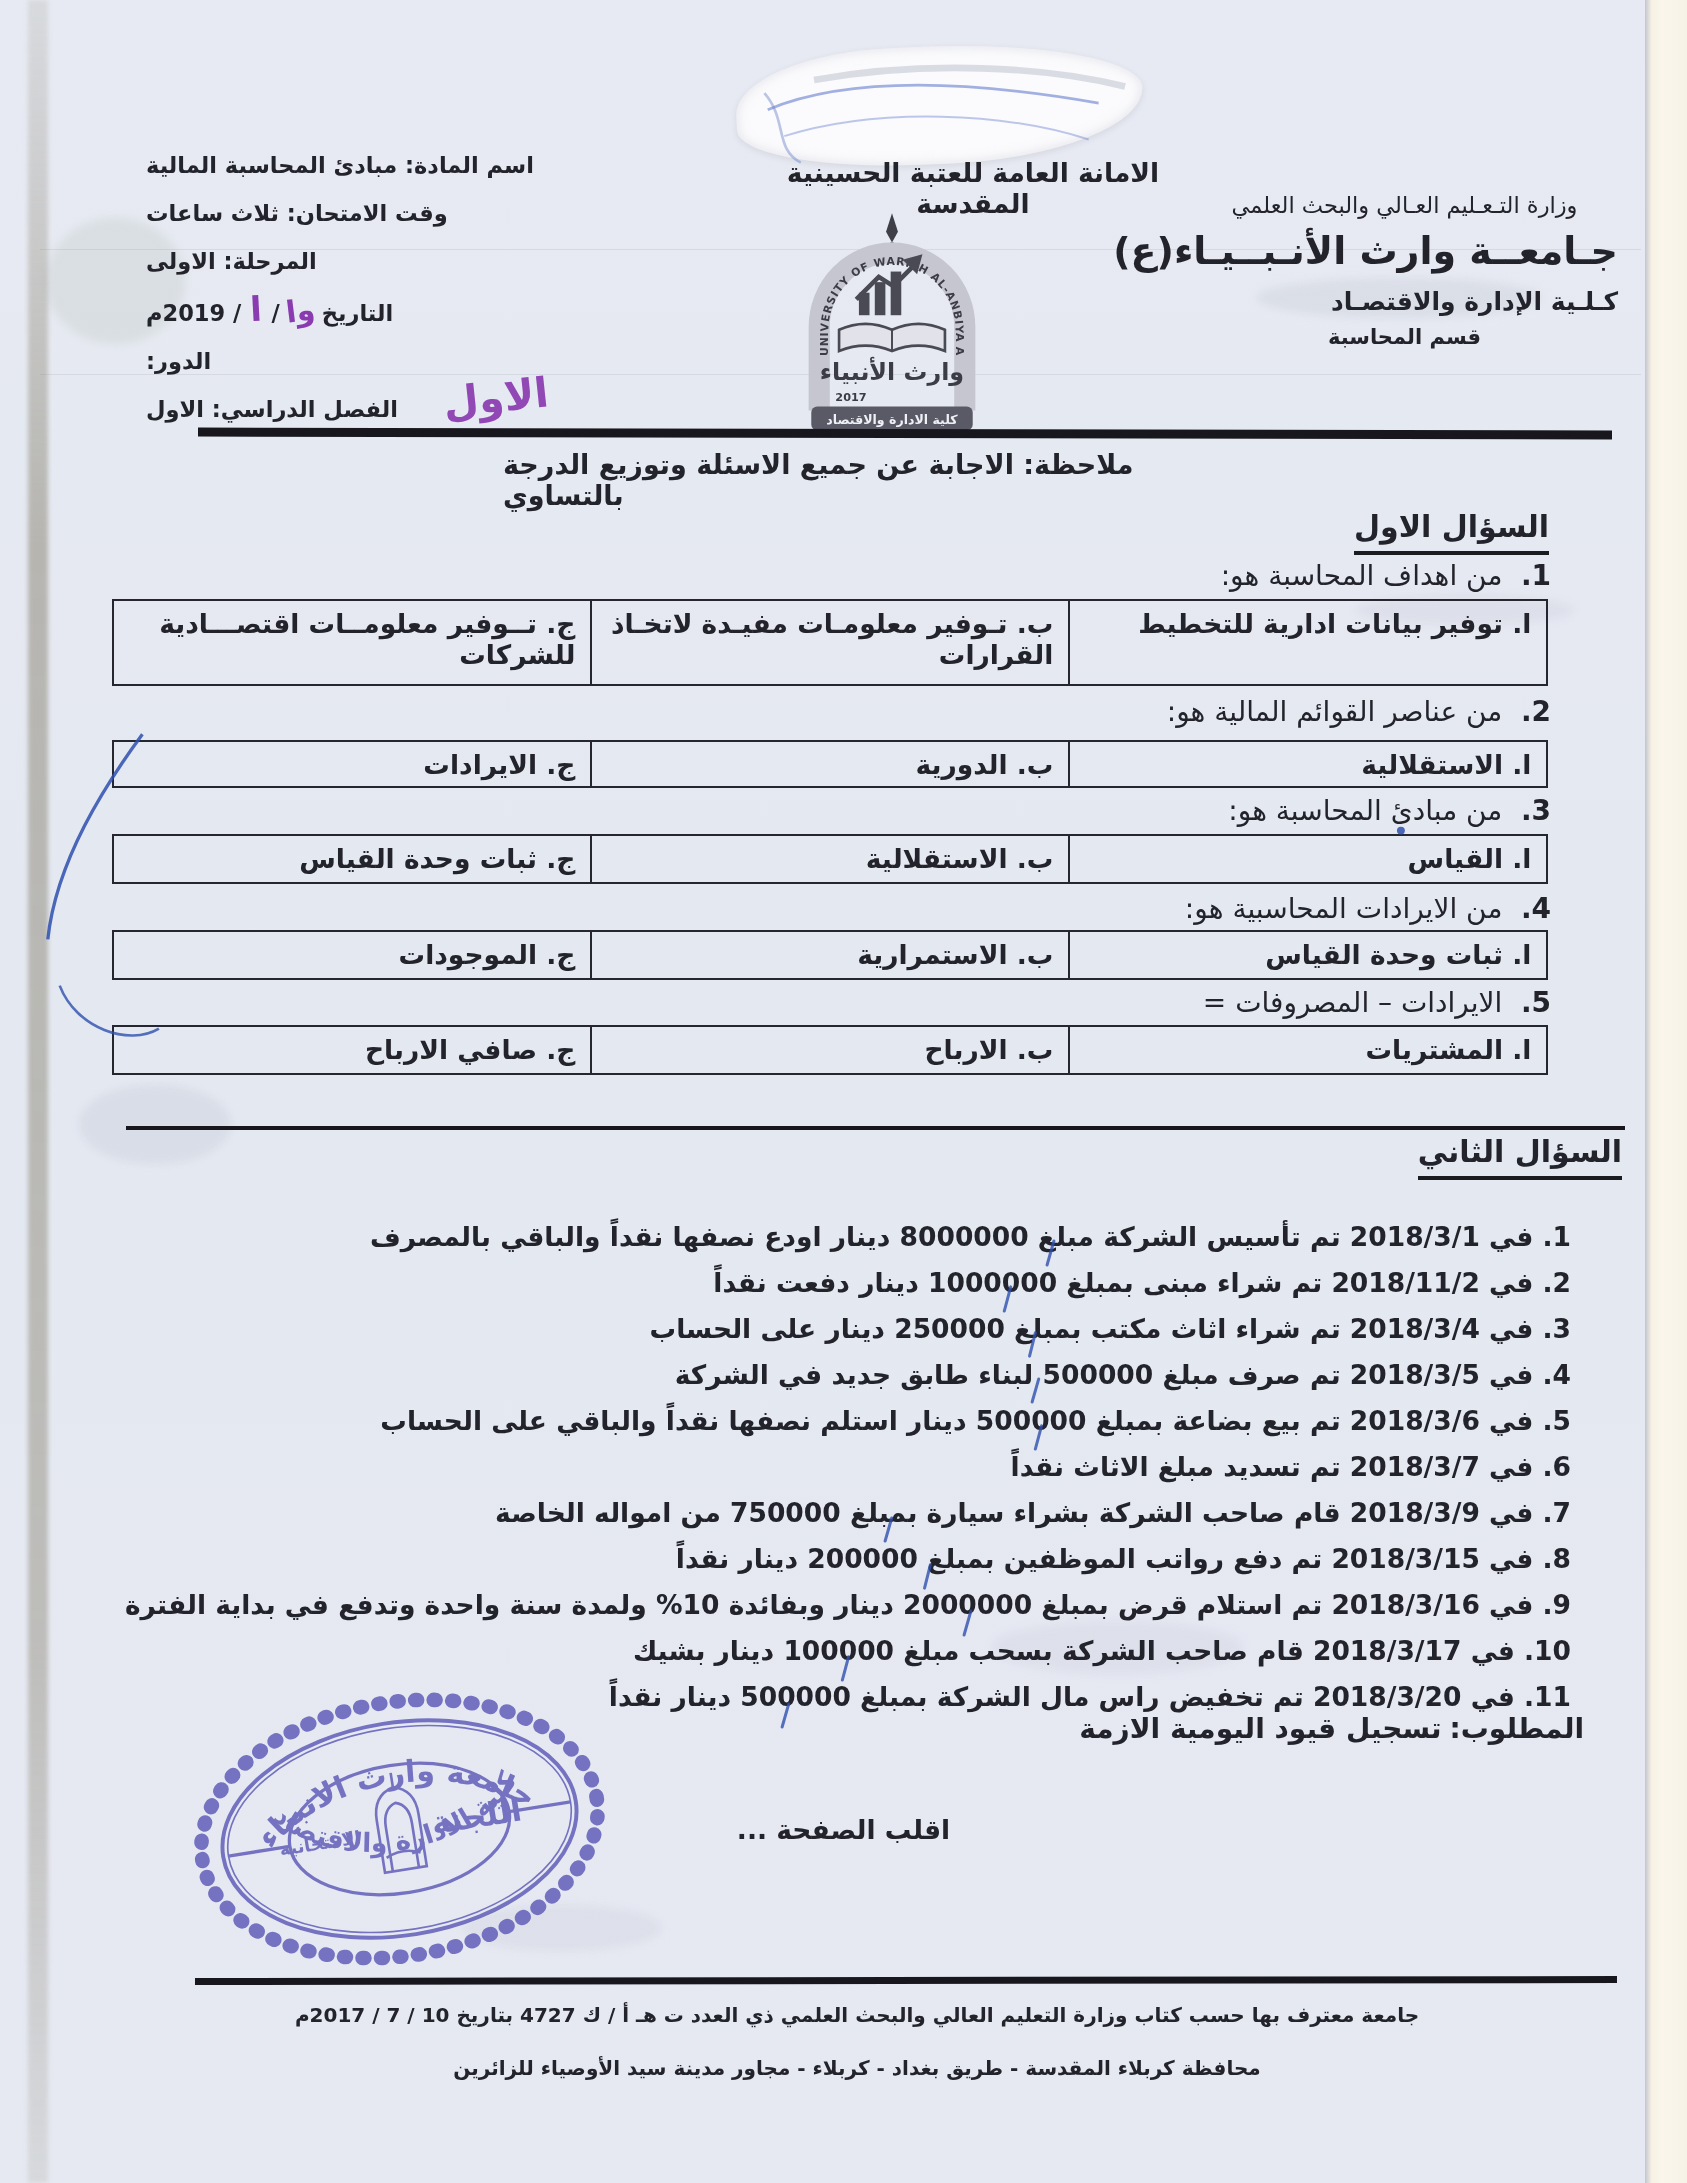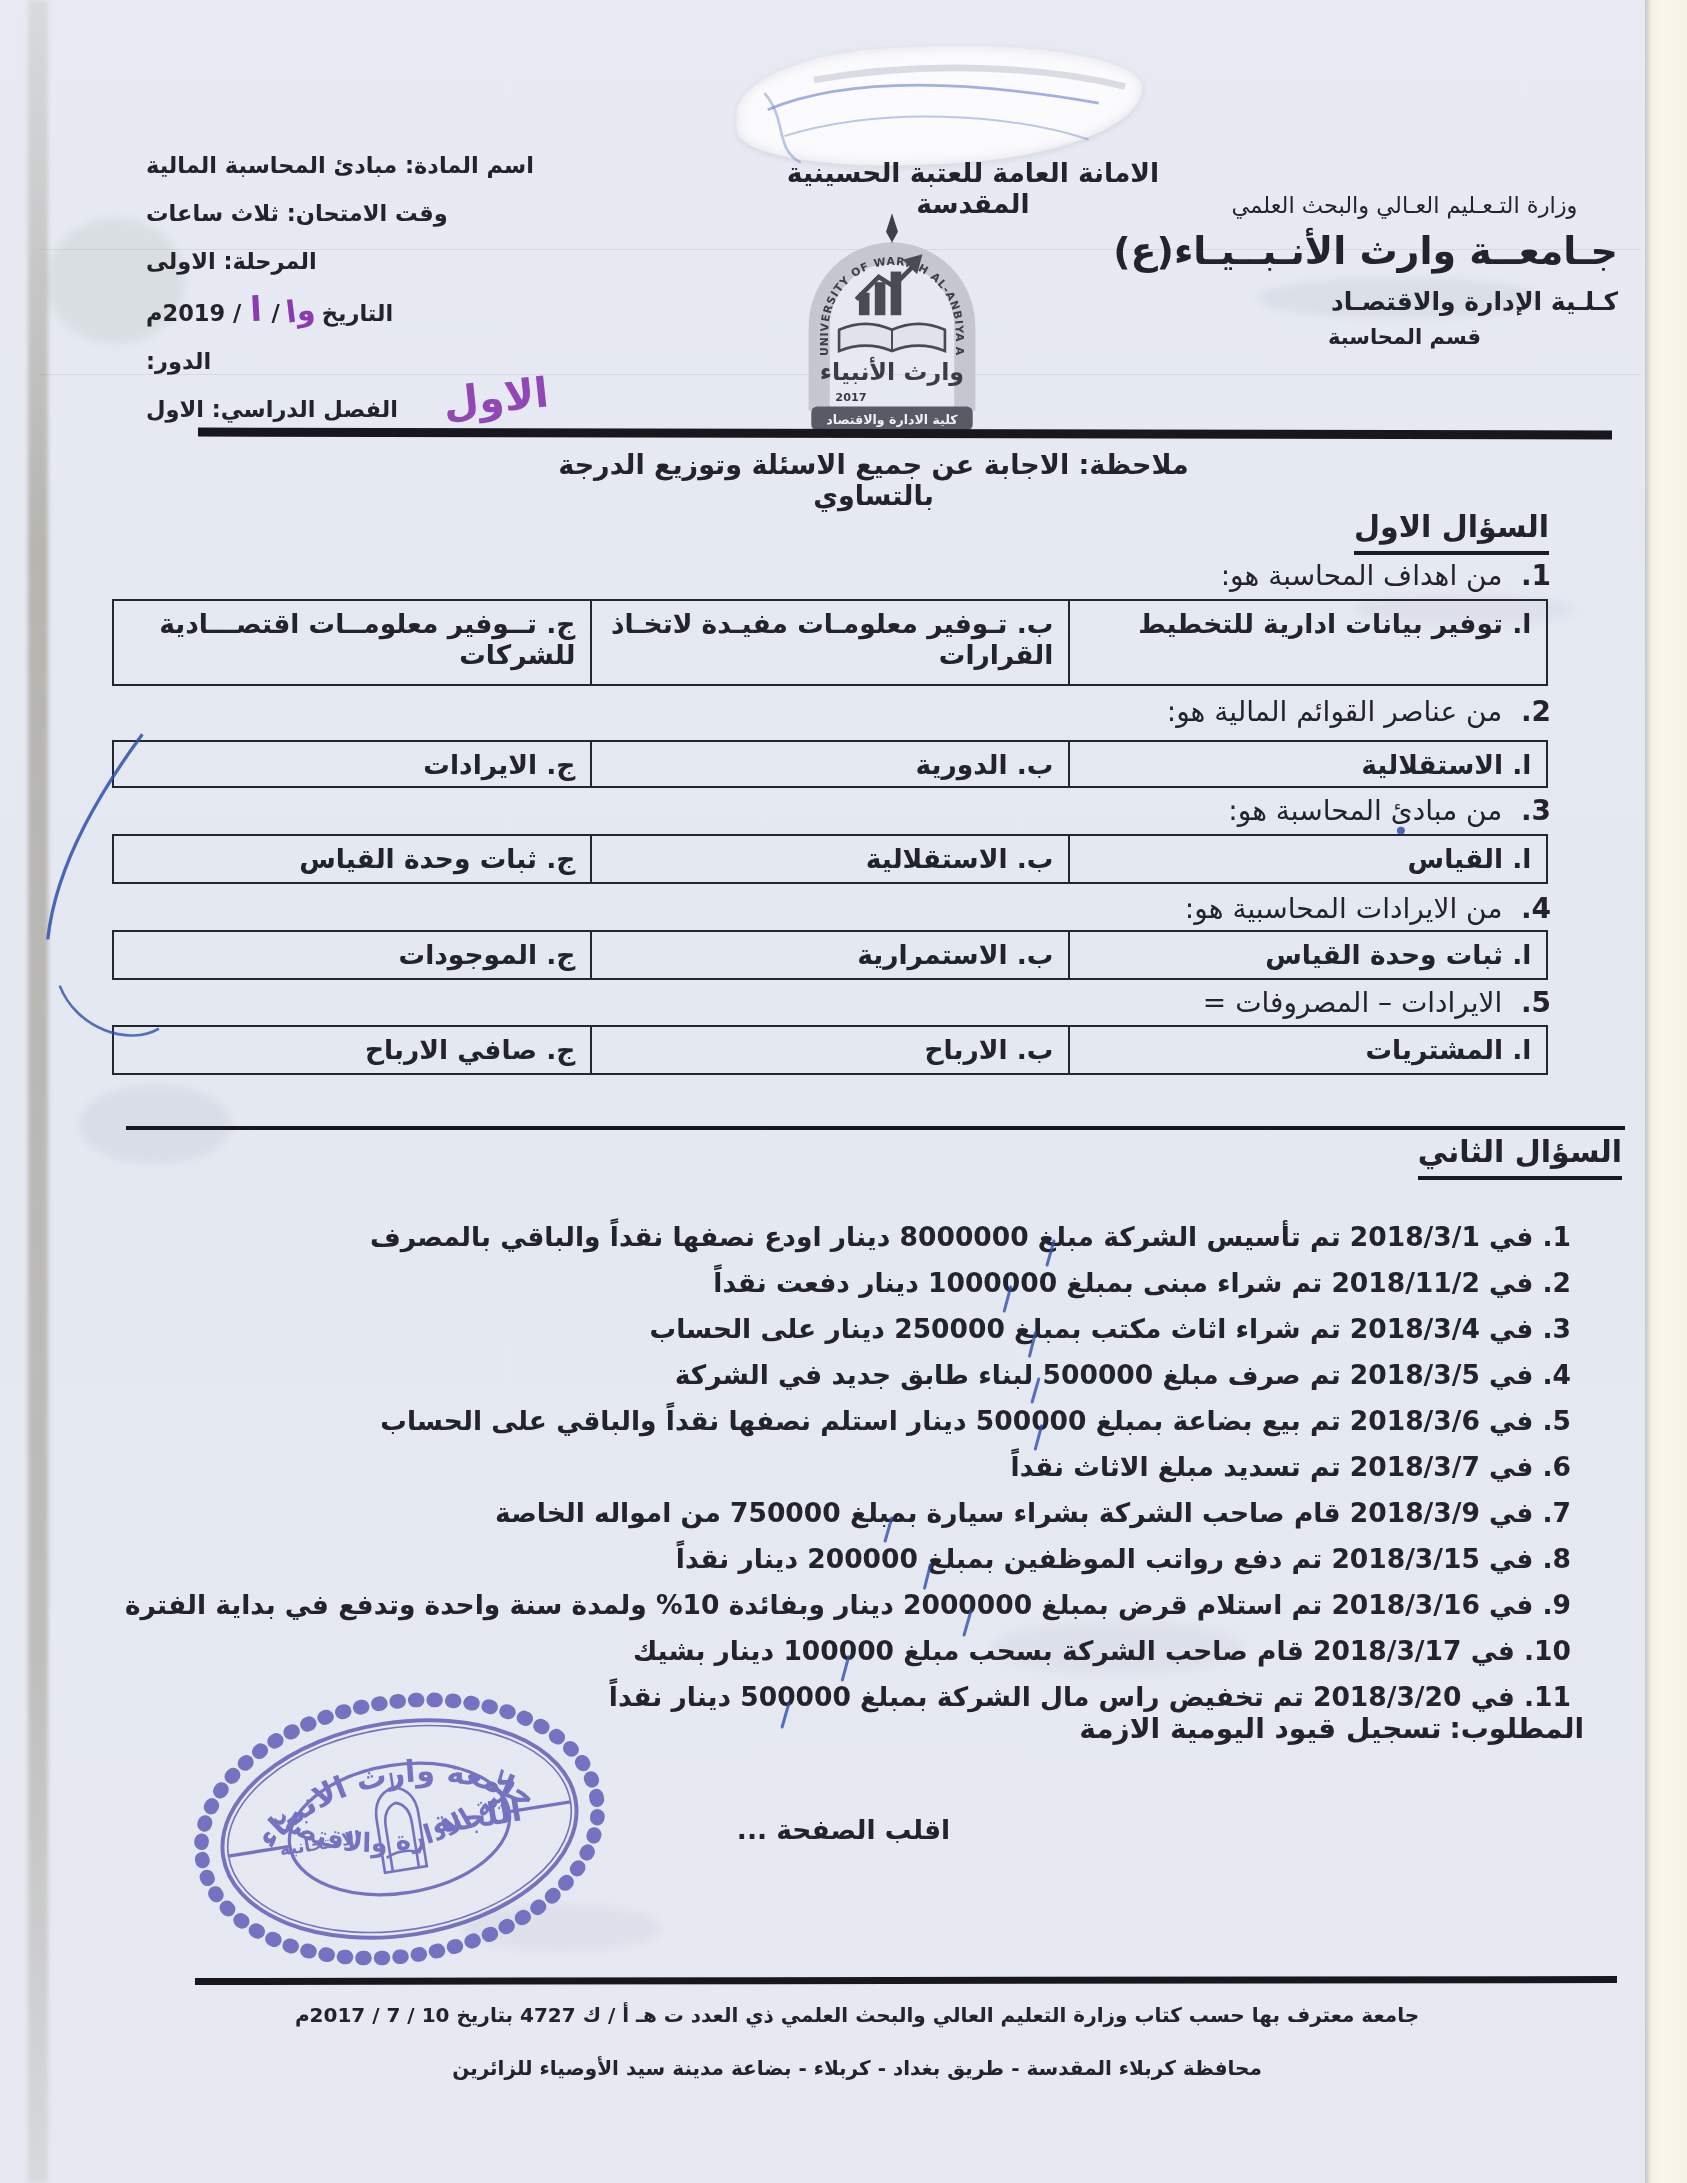--- a/index.html
+++ b/index.html
@@ -23,21 +23,21 @@
   .hw-month{display:inline-block;font-size:34px;transform:rotate(-3deg);margin:0 9.3px;}
   .hw-round{left:284px;top:382px;width:265px;font-size:41px;color:#8a3bb0;font-weight:600;
             letter-spacing:4.6px;transform:rotate(-6deg);opacity:.92;}
   .org-line{left:728px;top:157px;width:490px;text-align:center;font-size:26.5px;font-weight:800;}
   .hr-block{left:1191px;top:192px;width:427px;text-align:center;}
   .hr-ministry{font-size:22.5px;font-weight:500;margin-bottom:10.6px;}
   .hr-univ{font-size:38px;font-weight:800;margin-bottom:14.6px;white-space:nowrap;}
   .hr-college{font-size:25px;font-weight:700;margin-bottom:9.3px;text-align:right;}
   .hr-dept{font-size:21px;font-weight:700;}
   .divider{background:#17171d;}
-  .note{left:503px;top:449px;width:741px;text-align:center;font-size:27px;font-weight:800;}
+  .note{left:503px;top:449px;width:741px;text-align:left;font-size:27px;font-weight:800;}
   .sec-title{font-size:30px;font-weight:800;border-bottom:4px solid #1b1b22;padding-bottom:6.6px;}
   .qline{font-size:28px;font-weight:500;text-align:right;white-space:nowrap;}
   .qno{margin-left:18.5px;font-weight:600;}
   table.opt{position:absolute;left:112px;width:1436px;border-collapse:collapse;table-layout:fixed;}
   table.opt td{border:2px solid #26262e;font-size:26.5px;font-weight:700;padding:6.6px 14.6px;
                vertical-align:top;text-align:right;}
   .items{left:119px;right:116px;top:1214px;}
   .item{line-height:46px;font-size:26.5px;font-weight:600;text-align:right;white-space:nowrap;}
   .require{right:103px;top:1712px;font-size:28px;white-space:nowrap;}
   .require .lbl{font-weight:800;}
@@ -236,16 +236,16 @@
     <text font-size="46" font-weight="bold" fill="#5f5cb8"><textPath href="#stA" startOffset="50%" text-anchor="middle">جامعة وارث الانبياء</textPath></text>
     <path id="stB" d="M -200,-62 A 218,155 0 0 0 200,-62" fill="none"></path>
     <text font-size="40" font-weight="bold" fill="#5f5cb8"><textPath href="#stB" startOffset="50%" text-anchor="middle">كلية الادارة والاقتصاد</textPath></text>
     <text x="118" y="16" text-anchor="middle" font-size="48" font-weight="bold" fill="#5f5cb8">اللجنة</text>
     <text x="-122" y="12" text-anchor="middle" font-size="27" font-weight="bold" fill="#5f5cb8">الامتحانية</text>
   </svg>
 
   <div class="abs turn">اقلب الصفحة ...</div>
   <div class="abs divider" style="left:195px;top:1977px;width:1422px;height:7.3px;transform:rotate(-.08deg)"></div>
   <div class="abs footer" style="top:2003px">جامعة معترف بها حسب كتاب وزارة التعليم العالي والبحث العلمي ذي العدد ت هـ أ / ك 4727 بتاريخ 10 / 7 / 2017م</div>
-  <div class="abs footer" style="top:2056px">محافظة كربلاء المقدسة - طريق بغداد - كربلاء - بضاعة مدينة سيد الأوصياء للزائرين</div>
+  <div class="abs footer" style="top:2056px">محافظة كربلاء المقدسة - طريق بغداد - كربلاء - مجاور مدينة سيد الأوصياء للزائرين</div>
 
 </div>
 
 
 </body></html>

